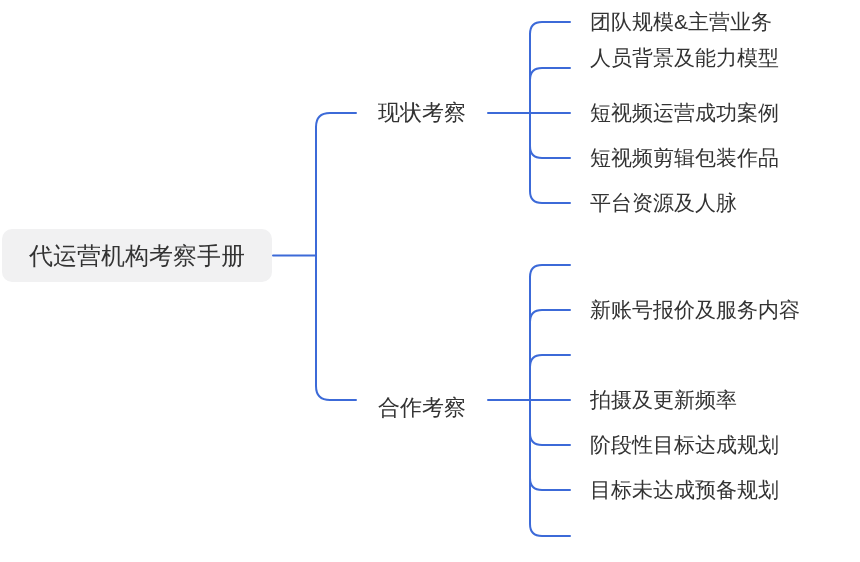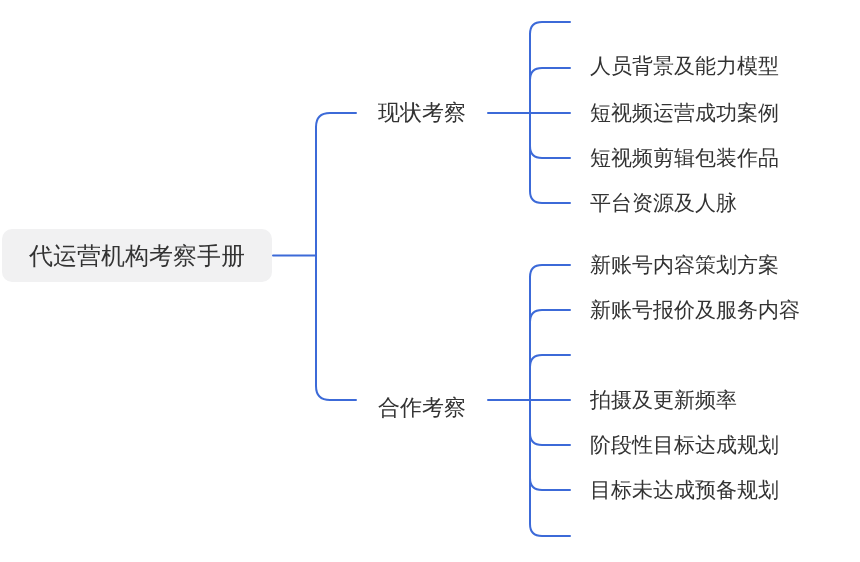--- a/index.html
+++ b/index.html
@@ -86,24 +86,24 @@
     <path d="M530 400 V433 Q530 445 542 445 H570"></path>
     <path d="M530 400 V478 Q530 490 542 490 H570"></path>
     <path d="M530 400 V524 Q530 536 542 536 H570"></path>
   </svg>
 
   <div class="node branch-node" style="top:97px;">现状考察</div>
 
   <div class="node root-node">代运营机构考察手册</div>
   <div class="node branch-node" style="top:392px;">合作考察</div>
 
-  <div class="node leaf-node" style="top:51px;">人员背景及能力模型</div>
+  <div class="node leaf-node" style="top:7px;">团队规模&amp;主营业务</div>
+  <div class="node leaf-node" style="top:43px;">人员背景及能力模型</div>
   <div class="node leaf-node" style="top:98px;">短视频运营成功案例</div>
   <div class="node leaf-node" style="top:143px;">短视频剪辑包装作品</div>
   <div class="node leaf-node" style="top:188px;">平台资源及人脉</div>
 
-  <div class="node leaf-node" style="top:250px;">新账号内容策划方案</div>
   <div class="node leaf-node" style="top:295px;">新账号报价及服务内容</div>
   <div class="node leaf-node" style="top:385px;">拍摄及更新频率</div>
   <div class="node leaf-node" style="top:430px;text-align:center;">阶段性目标达成规划</div>
   <div class="node leaf-node" style="top:475px;">目标未达成预备规划</div>
 
 </div>
 
 </body></html>

